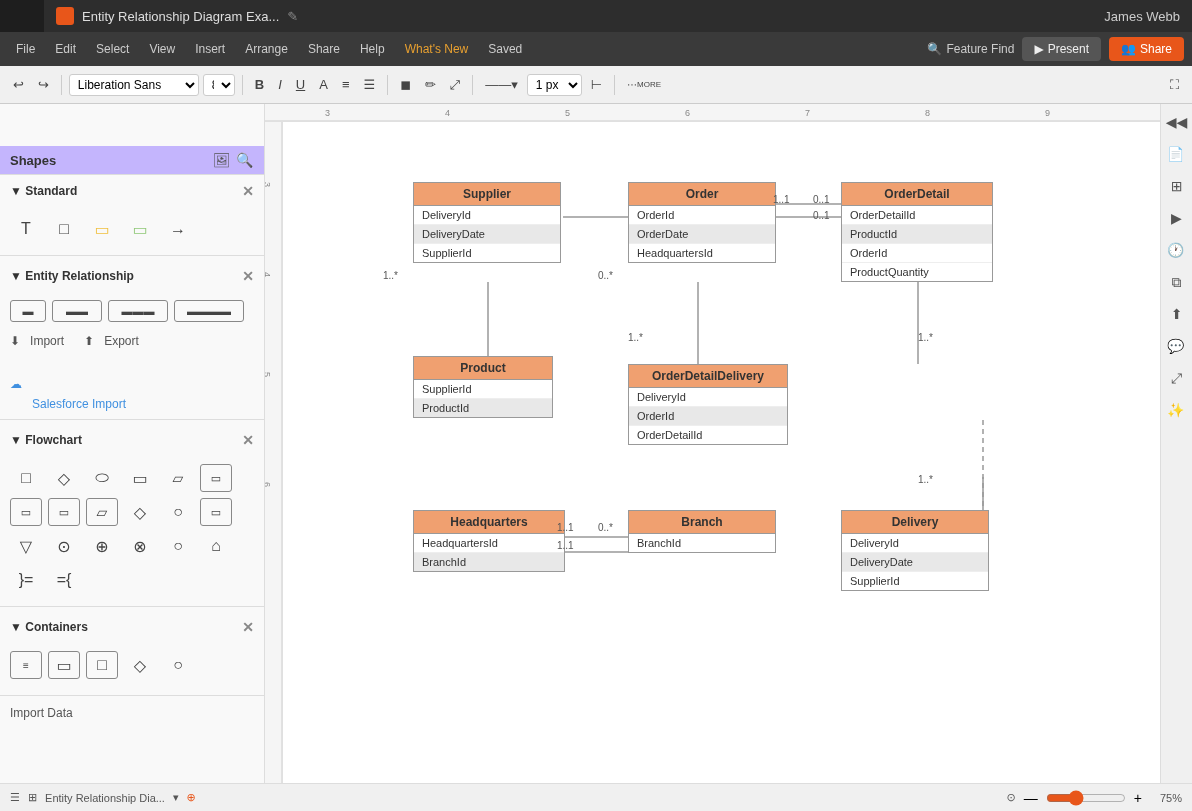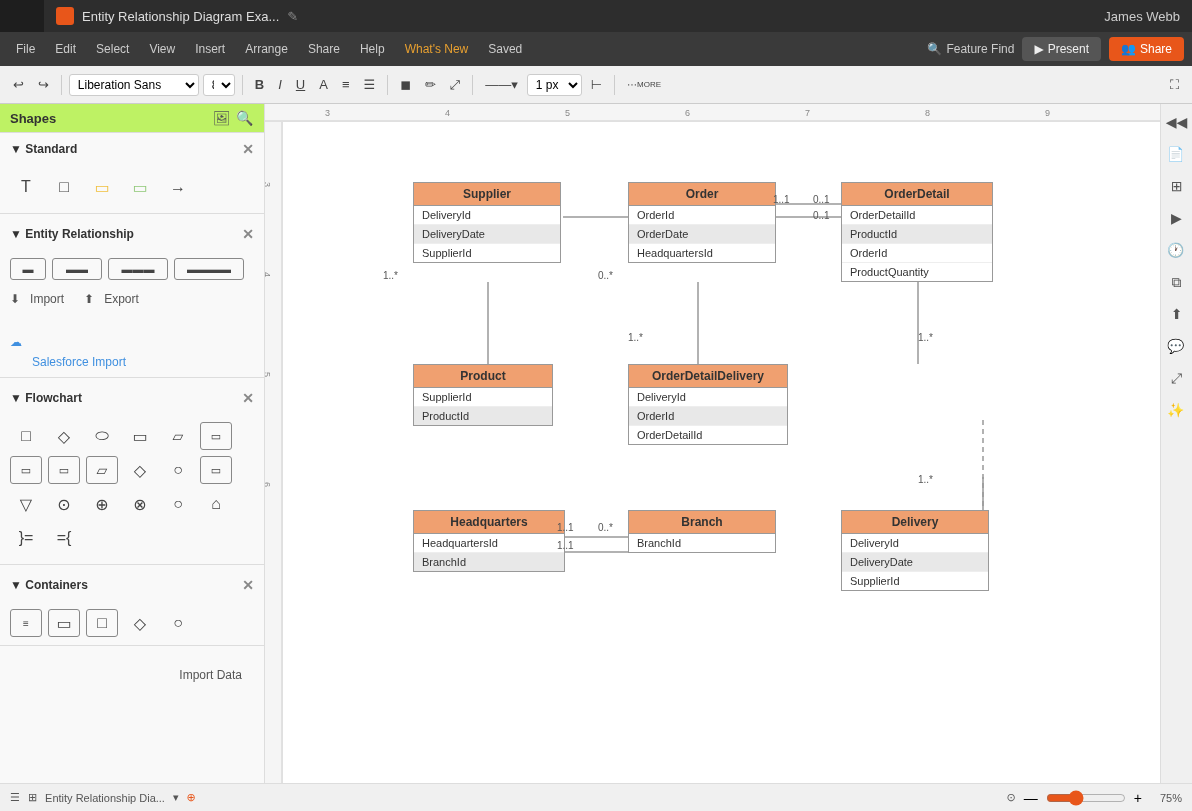--- a/index.html
+++ b/index.html
@@ -69,21 +69,21 @@
       overflow-y: auto; flex-shrink: 0;
     }
     .sidebar-section-header {
       display: flex; align-items: center; justify-content: space-between;
       padding: 8px 10px; font-weight: bold; font-size: 12px; color: #333;
       cursor: pointer;
     }
     .sidebar-section-header .close-x { color: #888; cursor: pointer; font-size: 14px; }
     .sidebar-shapes-top {
       display: flex; align-items: center; justify-content: space-between;
-      padding: 6px 10px; background: #bef264; border-bottom: 1px solid #ddd;
+      padding: 6px 10px; background: #c4b5fd; border-bottom: 1px solid #ddd; margin-top: 42px;
     }
     .shapes-title { font-weight: bold; font-size: 13px; color: #333; }
     .shapes-actions { display: flex; gap: 6px; }
     .shapes-actions span { cursor: pointer; color: #555; font-size: 14px; }
 
     .shape-grid { display: flex; flex-wrap: wrap; gap: 6px; padding: 8px 10px; }
     .shape-item {
       width: 32px; height: 28px; display: flex; align-items: center; justify-content: center;
       cursor: pointer; color: #444; font-size: 16px; border-radius: 3px;
     }
@@ -325,21 +325,21 @@
       <span class="close-x">✕</span>
     </div>
     <div class="shape-grid">
       <div class="shape-item" style="border:1px solid #888; font-size:10px;">≡</div>
       <div class="shape-item" style="border:1px solid #888;">▭</div>
       <div class="shape-item" style="border:1px solid #888;">□</div>
       <div class="shape-item">◇</div>
       <div class="shape-item">○</div>
     </div>
 
-    <div style="padding: 22px; border-top: 1px solid #ddd;  text-align: right;">
+    <div style="padding: 10px; border-top: 1px solid #ddd; margin-top: 8px;">
       <span style="cursor:pointer; color:#555;">Import Data</span>
     </div>
   </div>
 
   <div id="canvas-area">
     <div id="ruler-top">
       <svg width="100%" height="18">
         <rect width="100%" height="18" fill="#f5f5f5"></rect>
         <line x1="0" y1="17" x2="100%" y2="17" stroke="#ccc" stroke-width="1"></line>
 
@@ -400,21 +400,21 @@
       </div>
 
       <div class="er-entity" style="left:558px; top:60px; width:152px;">
         <div class="er-header">OrderDetail</div>
         <div class="er-row">OrderDetailId</div>
         <div class="er-row highlight">ProductId</div>
         <div class="er-row">OrderId</div>
         <div class="er-row">ProductQuantity</div>
       </div>
 
-      <div class="er-entity" style="left:130px; top:242px; width:136px;">
+      <div class="er-entity" style="left:130px; top:234px; width:136px;">
         <div class="er-header">Product</div>
         <div class="er-row">SupplierId</div>
         <div class="er-row highlight">ProductId</div>
       </div>
 
       <div class="er-entity" style="left:345px; top:242px; width:160px;">
         <div class="er-header">OrderDetailDelivery</div>
         <div class="er-row">DeliveryId</div>
         <div class="er-row highlight">OrderId</div>
         <div class="er-row">OrderDetailId</div>

